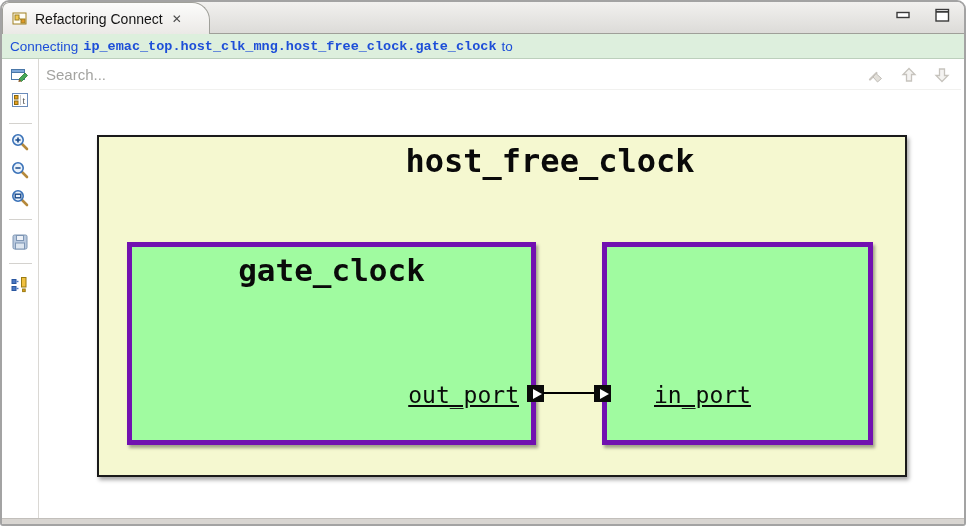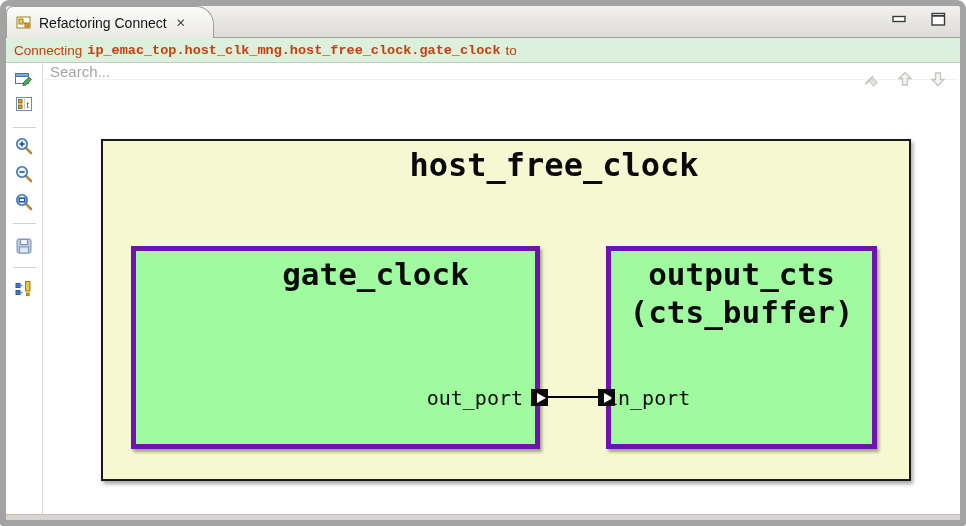--- a/index.html
+++ b/index.html
@@ -5,21 +5,21 @@
   * { box-sizing: border-box; margin: 0; padding: 0; }
   html,body { width: 966px; height: 526px; background:#fff; }
   body { font-family: "Liberation Sans", sans-serif; position: relative; overflow: hidden; }
 
   .screen { position:absolute; inset:0; }
 
   
   .window {
     position:absolute; inset:0;
     background:#ffffff;
-    border:6px solid #a3a3a3;
+    border:2px solid #a3a3a3;
     border-radius:9px 9px 3px 3px;
     overflow:hidden;
   }
   .bottom-band {
     position:absolute; left:0; right:0; bottom:0; height:6px;
     background:#d8d5d1; border-top:1px solid #c2bfbb;
   }
 
   
   .tabstrip {
@@ -40,27 +40,27 @@
   .win-controls { position:absolute; right:14px; top:6px; display:flex; gap:24px; align-items:center; }
   .win-controls span { display:inline-flex; cursor:pointer; }
 
   
   .infobar {
     position:absolute; left:0; right:0; top:32px; height:25px;
     background:#ddefdd;
     border-bottom:1px solid #bccfbc;
     display:flex; align-items:center; gap:5px;
     padding-left:8px;
-    font-size:13.5px; color:#c2410c; white-space:nowrap;
+    font-size:13.5px; color:#1d4ed8; white-space:nowrap;
   }
   .infobar .bold { font-weight:bold;font-family:Liberation Mono, monospace; }
 
   
   .searchrow {
-    position:absolute; left:38px; right:3px; top:57px; height:17px;
+    position:absolute; left:38px; right:3px; top:57px; height:31px;
     background:#fff; border-bottom:1px solid #f1f1ef;
     display:flex; align-items:center;
   }
   .search-input {
     border:none; outline:none; background:transparent;
     font-family:"Liberation Sans",sans-serif;
     font-size:15px; color:#333; width:640px; margin-left:6px;
   }
   .search-input::placeholder { color:#a3a3a0; }
   .search-actions {
@@ -96,26 +96,26 @@
     background:#a0fba0; border:5px solid #7111b0;
     box-shadow:2px 3px 3px rgba(0,0,0,0.35);
   }
   .block-src { left:125px; width:409px; }
   .block-tgt { left:600px; width:271px; }
   .block-title {
     position:absolute; top:249px; text-align:center;
     font-size:31px; font-weight:bold; line-height:38px;
   }
   .block-title span { display:block; }
-  .bt-src { left:125px; width:409px;margin-left:40px; }
+  .bt-src { left:125px; width:409px; }
   .bt-tgt { left:600px; width:271px; }
 
-  .port-label { position:absolute; top:380px; font-size:20px; }
+  .port-label { position:absolute; top:380px; font-size:23px;text-decoration:underline; }
   .port-out { left:300px; width:217px; text-align:right; }
-  .port-in  { left:600px; }
+  .port-in  { left:652px; }
 
   .port-marker {
     position:absolute; top:383px; width:17px; height:17px;
     background:#0b0b0b; display:flex; align-items:center; justify-content:center;
   }
   .pm-out { left:525px; }
   .pm-in  { left:592px; }
   .port-marker::after {
     content:''; display:block; margin-left:3px;
     border-left:9px solid #fff;
@@ -235,24 +235,20 @@
     <div class="outer-title dg-text">
       <span>host_free_clock</span>
     </div>
 
     <div class="block block-src"></div>
     <div class="block-title bt-src dg-text">
       <span>gate_clock</span>
     </div>
 
     <div class="block block-tgt"></div>
-    <div class="block-title bt-tgt dg-text">
-      <span>output_cts</span>
-      <span>(cts_buffer)</span>
-    </div>
 
     <div class="port-label port-out dg-text">out_port</div>
     <div class="port-marker pm-out"></div>
     <div class="wire"></div>
     <div class="port-marker pm-in"></div>
     <div class="port-label port-in dg-text">in_port</div>
 
     <div class="bottom-band"></div>
   </div>
 </div>

